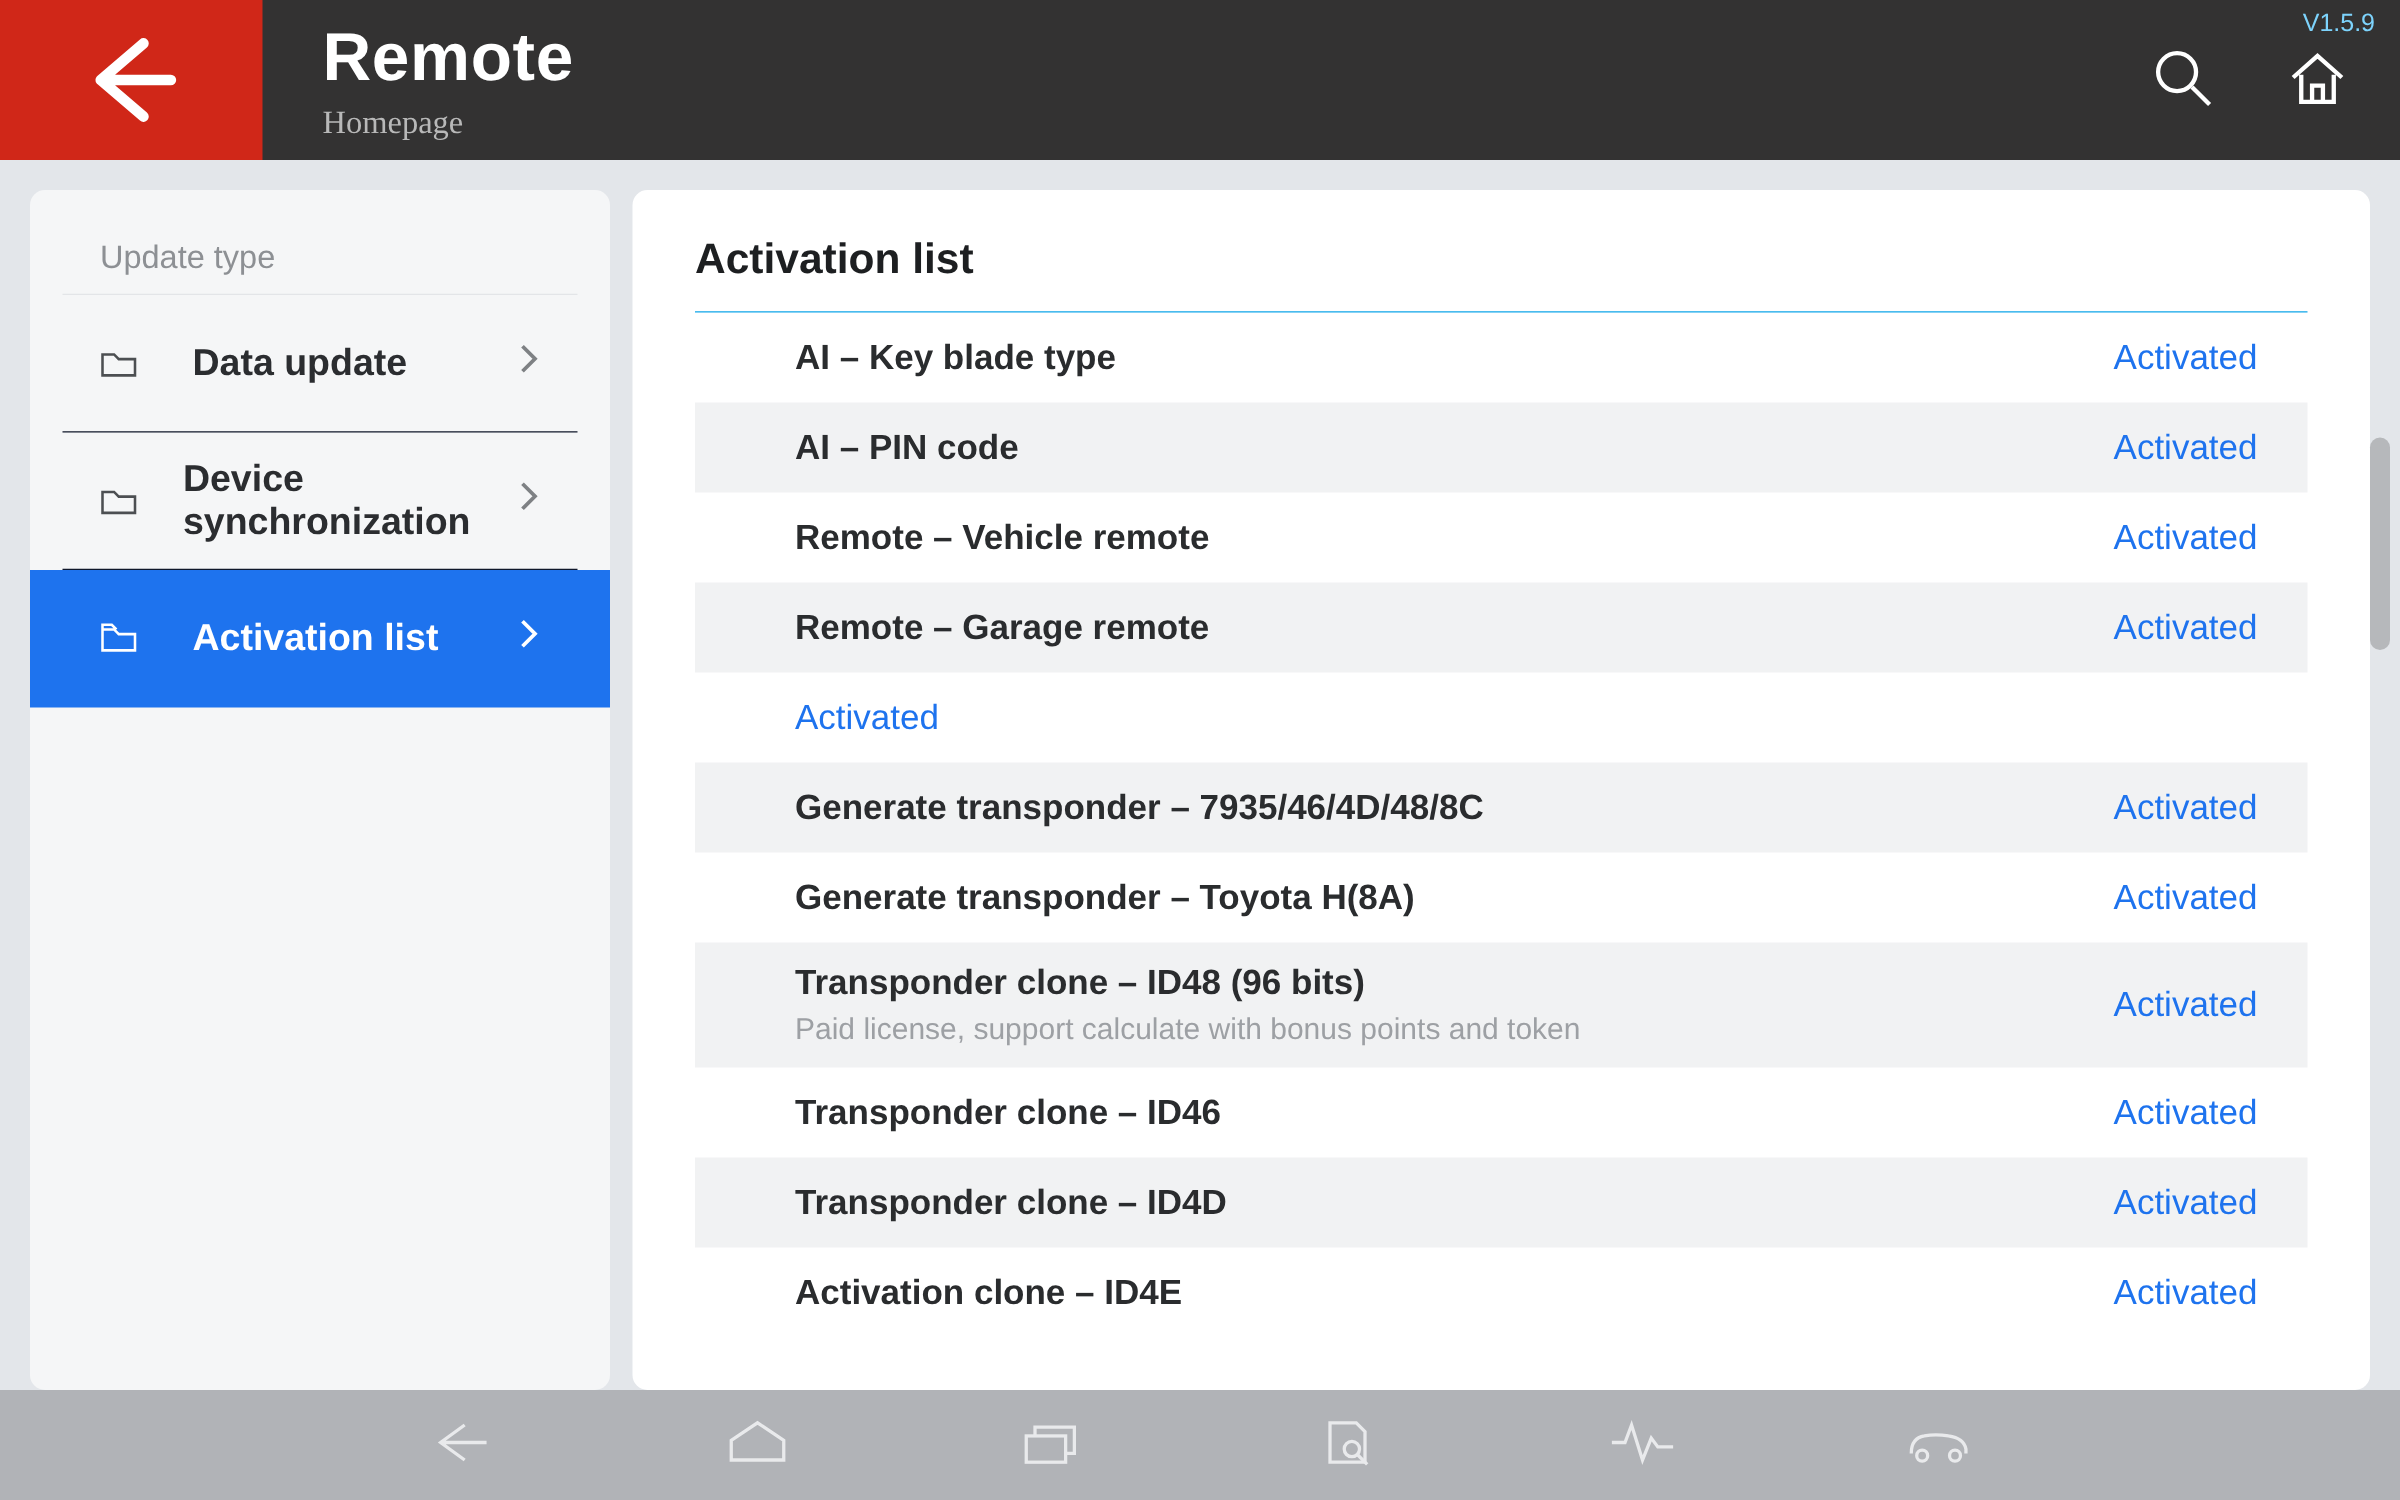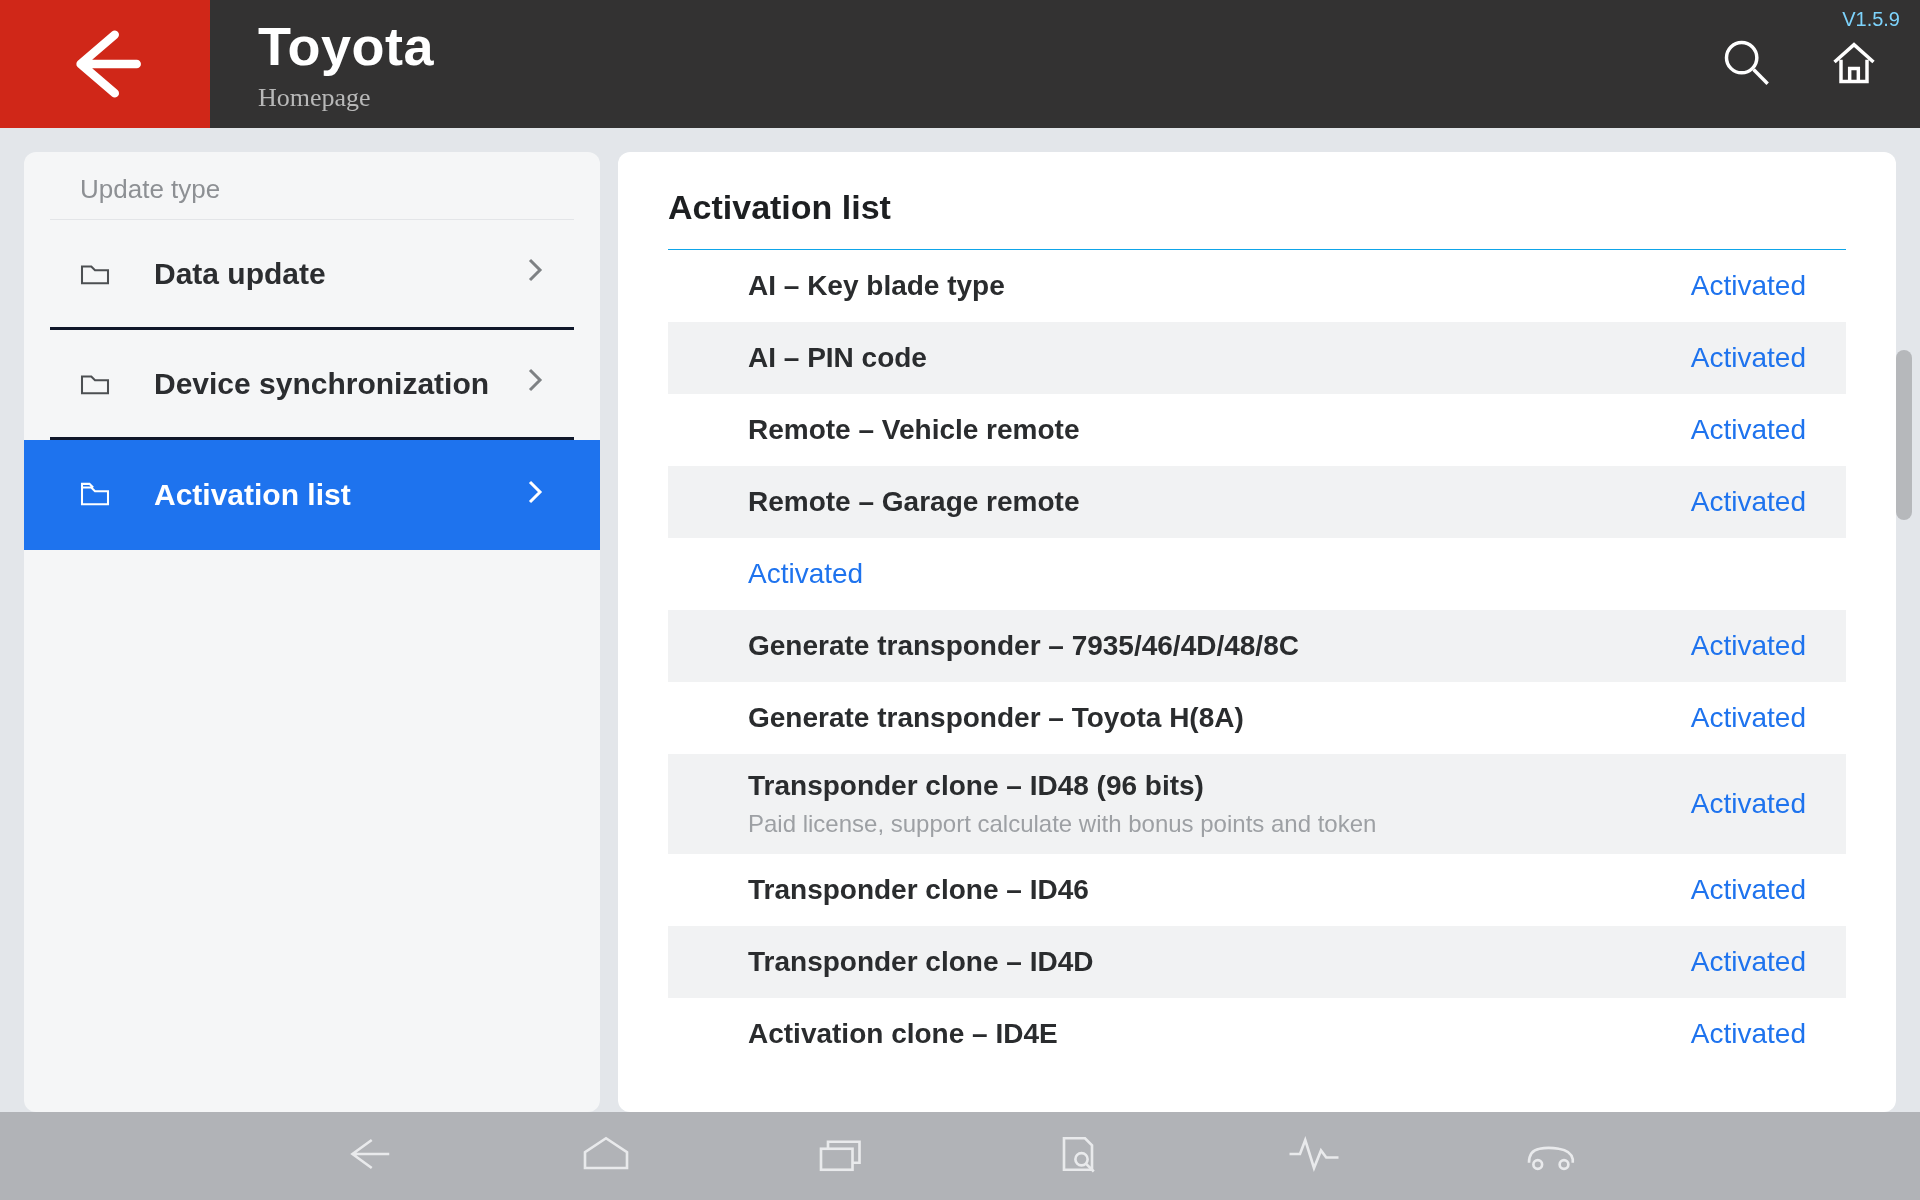--- a/index.html
+++ b/index.html
@@ -11,23 +11,23 @@
   .back-btn svg { width: 78px; height: 78px; fill: #fff; }
   .title-block { display: flex; flex-direction: column; justify-content: center; padding-left: 48px; }
   .title-block .t1 { font-size: 54px; font-weight: 700; letter-spacing: 0.5px; }
   .title-block .t2 { font-size: 26px; color: #b8b8b8; margin-top: 6px; font-family: Liberation Serif, serif; }
   .header-right { margin-left: auto; display: flex; align-items: center; padding-right: 40px; gap: 56px; }
   .header-right svg { width: 52px; height: 52px; fill: none; stroke: #fff; stroke-width: 3.2; }
   .version { position: absolute; top: 8px; right: 20px; color: #7dd3fc; font-size: 20px; }
 
   
   .body { display: flex; padding: 24px 24px 0 24px; gap: 18px; height: calc(100% - 128px - 88px); }
-  .sidebar { width: 576px; background: #f5f6f7; border-radius: 12px; padding-top: 8px; }
+  .sidebar { width: 464px; background: #f5f6f7; border-radius: 12px; padding-top: 24px; }
   .side-caption { color: #8d9094; font-size: 26px; padding: 14px 30px; border-bottom: 1px solid #e3e5e8; margin: 0 26px; }
-  .side-item { display: flex; align-items: center; height: 110px; padding: 0 30px; font-size: 30px; color: #2b2d30; font-weight: 600; position: relative; border-bottom: 3px solid #0f172a; margin: 0 26px; }
+  .side-item { display: flex; align-items: center; height: 110px; padding: 0 30px; font-size: 30px; color: #2b2d30; font-weight: 600; position: relative; border-bottom: 1px solid #0f172a; margin: 0 26px; }
   .side-item.active { background: #1e73ee; color: #fff; margin: 0; padding: 0 56px; border-bottom: none; }
   .side-item .icon { width: 38px; margin-right: 36px; display: flex; align-items: center; }
   .side-item .icon svg { stroke: #4c4f52; fill: none; stroke-width: 2.2; width: 30px; height: 26px; }
   .side-item.active .icon svg { stroke: #fff; }
   .side-item .chev { margin-left: auto; }
   .side-item .chev svg { width: 18px; height: 28px; stroke: #7e8184; stroke-width: 3; fill: none; }
   .side-item.active .chev svg { stroke: #fff; }
 
   .main-panel { flex: 1; background: #fff; border-radius: 12px; padding: 36px 50px 0 50px; overflow: hidden; position: relative; }
   .main-title { font-size: 34px; font-weight: 700; color: #1d1f21; margin-bottom: 22px; }
@@ -49,21 +49,21 @@
 </head>
 <body>
 
 <div class="header">
   <div class="back-btn">
     <svg viewBox="0 0 64 64">
         <path d="M40 8 L12 32 L40 56 M12 32 L58 32" stroke="#fff" stroke-width="7" fill="none" stroke-linecap="round" stroke-linejoin="round"></path>
       </svg>
   </div>
   <div class="title-block">
-    <div class="t1">Toyota</div>
+    <div class="t1">Remote</div>
     <div class="t2">Homepage</div>
   </div>
   <div class="header-right">
     <div>
       <svg viewBox="0 0 48 48">
           <circle cx="20" cy="20" r="14"></circle>
           <line x1="31" y1="31" x2="44" y2="44"></line>
         </svg>
     </div>
     <div>

